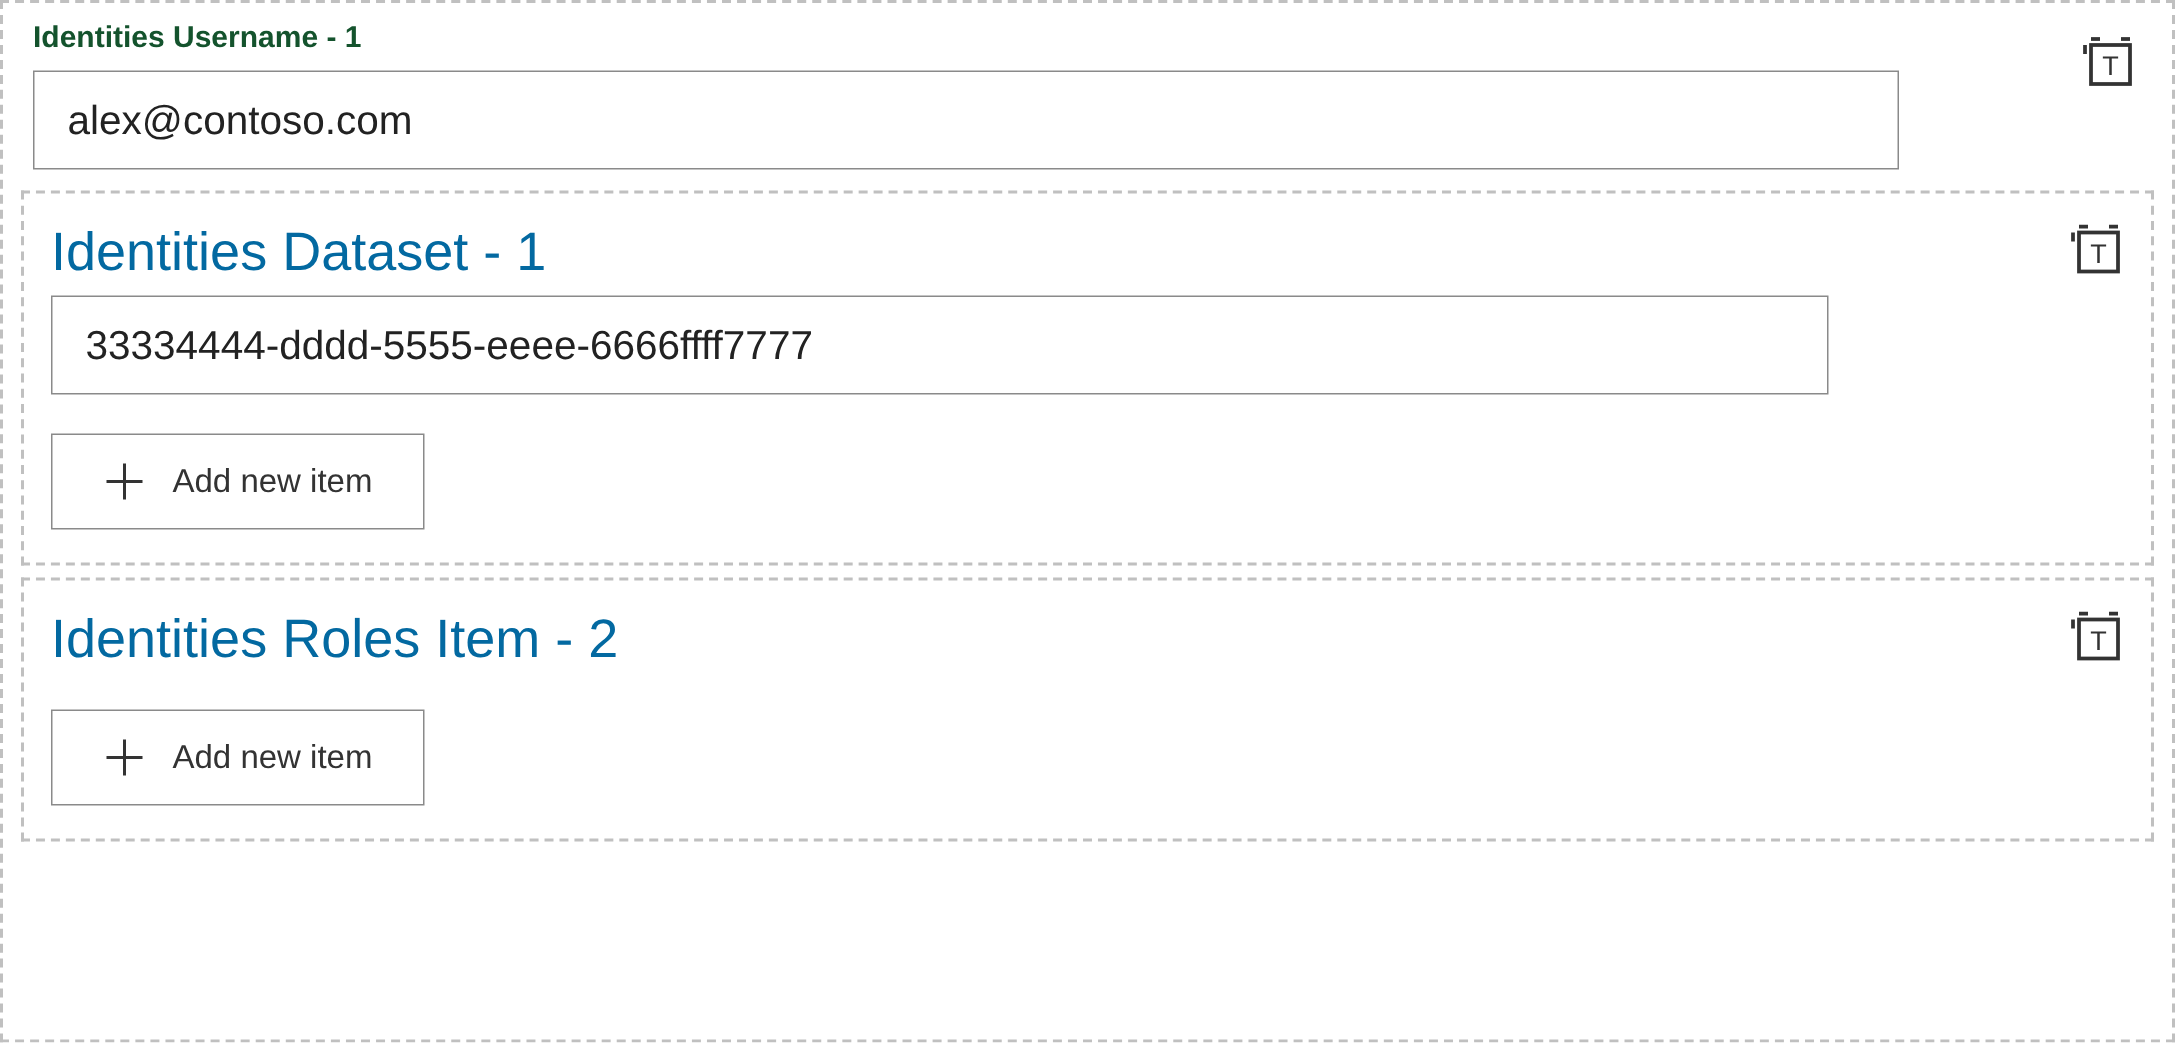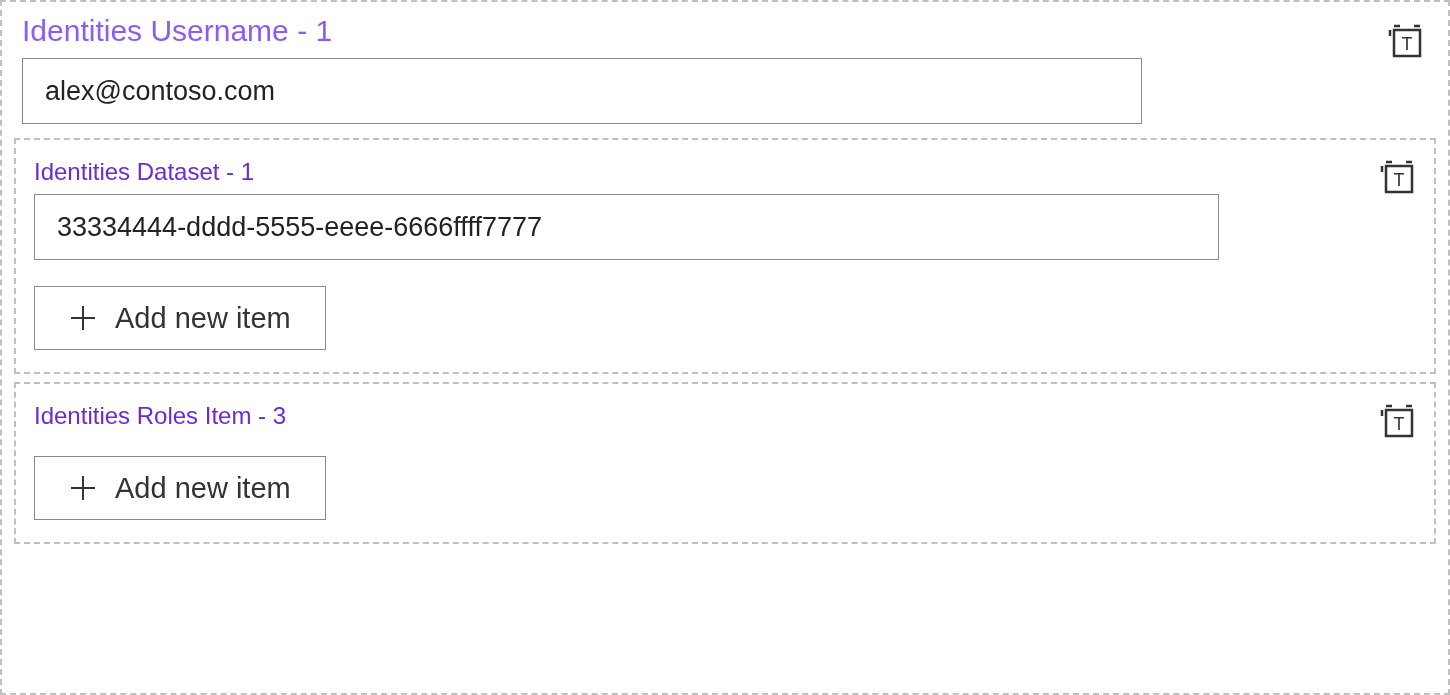--- a/index.html
+++ b/index.html
@@ -25,55 +25,55 @@
       padding: 0 0 8px 0;
       margin-bottom: 6px;
     }
     .section {
       border: 2px dashed #c0c0c0;
       padding: 18px 18px 22px 18px;
       margin-bottom: 8px;
       position: relative;
     }
     .section-label {
-      font-size: 24px;
-      color: #6d28d9;
+      font-size: 36px;
+      color: #0369a1;
       margin-bottom: 8px;
       font-weight: 400;
     }
     .top-label {
-      font-size: 30px;
-      color: #8b5cf6;
+      font-size: 20px;
+      color: #14532d;
       margin-bottom: 10px;
       margin-left: 8px;
-      font-weight: 400;
+      font-weight: 700;
     }
     .text-input {
-      width: 1120px;
+      width: 1244px;
       height: 66px;
       border: 1px solid #8a8a8a;
       padding: 0 22px;
       font-size: 27px;
       color: #222;
       background: #fff;
       display: block;
       font-family: inherit;
     }
     .section .text-input {
       width: 1185px;
     }
     .add-button {
       display: flex;
       align-items: center;
       gap: 18px;
       border: 1px solid #8a8a8a;
       background: #fff;
       padding: 0 34px 0 34px;
       height: 64px;
-      font-size: 29px;
+      font-size: 22px;
       color: #333;
       cursor: pointer;
       margin-top: 26px;
       font-family: inherit;
       text-align: right;
     }
     .plus-icon {
       width: 28px;
       height: 28px;
       display: inline-block;
@@ -140,21 +140,21 @@
   <div class="section">
     <div class="action-icon action-icon-inner">
       <svg viewBox="0 0 36 36">
         <rect x="6" y="6" width="26" height="26" fill="none" stroke="#333" stroke-width="2.5"></rect>
         <line x1="6" y1="2" x2="12" y2="2" stroke="#333" stroke-width="2.5"></line>
         <line x1="2" y1="6" x2="2" y2="12" stroke="#333" stroke-width="2.5"></line>
         <line x1="26" y1="2" x2="32" y2="2" stroke="#333" stroke-width="2.5"></line>
         <text x="19" y="26" font-size="18" font-family="sans-serif" fill="#333" text-anchor="middle" font-weight="500">T</text>
       </svg>
     </div>
-    <div class="section-label">Identities Roles Item - 3</div>
+    <div class="section-label">Identities Roles Item - 2</div>
     <button class="add-button">
       <span class="plus-icon">
         <svg viewBox="0 0 28 28">
           <line x1="14" y1="2" x2="14" y2="26" stroke="#333" stroke-width="2"></line>
           <line x1="2" y1="14" x2="26" y2="14" stroke="#333" stroke-width="2"></line>
         </svg>
       </span>
       <span>Add new item</span>
     </button>
   </div>

